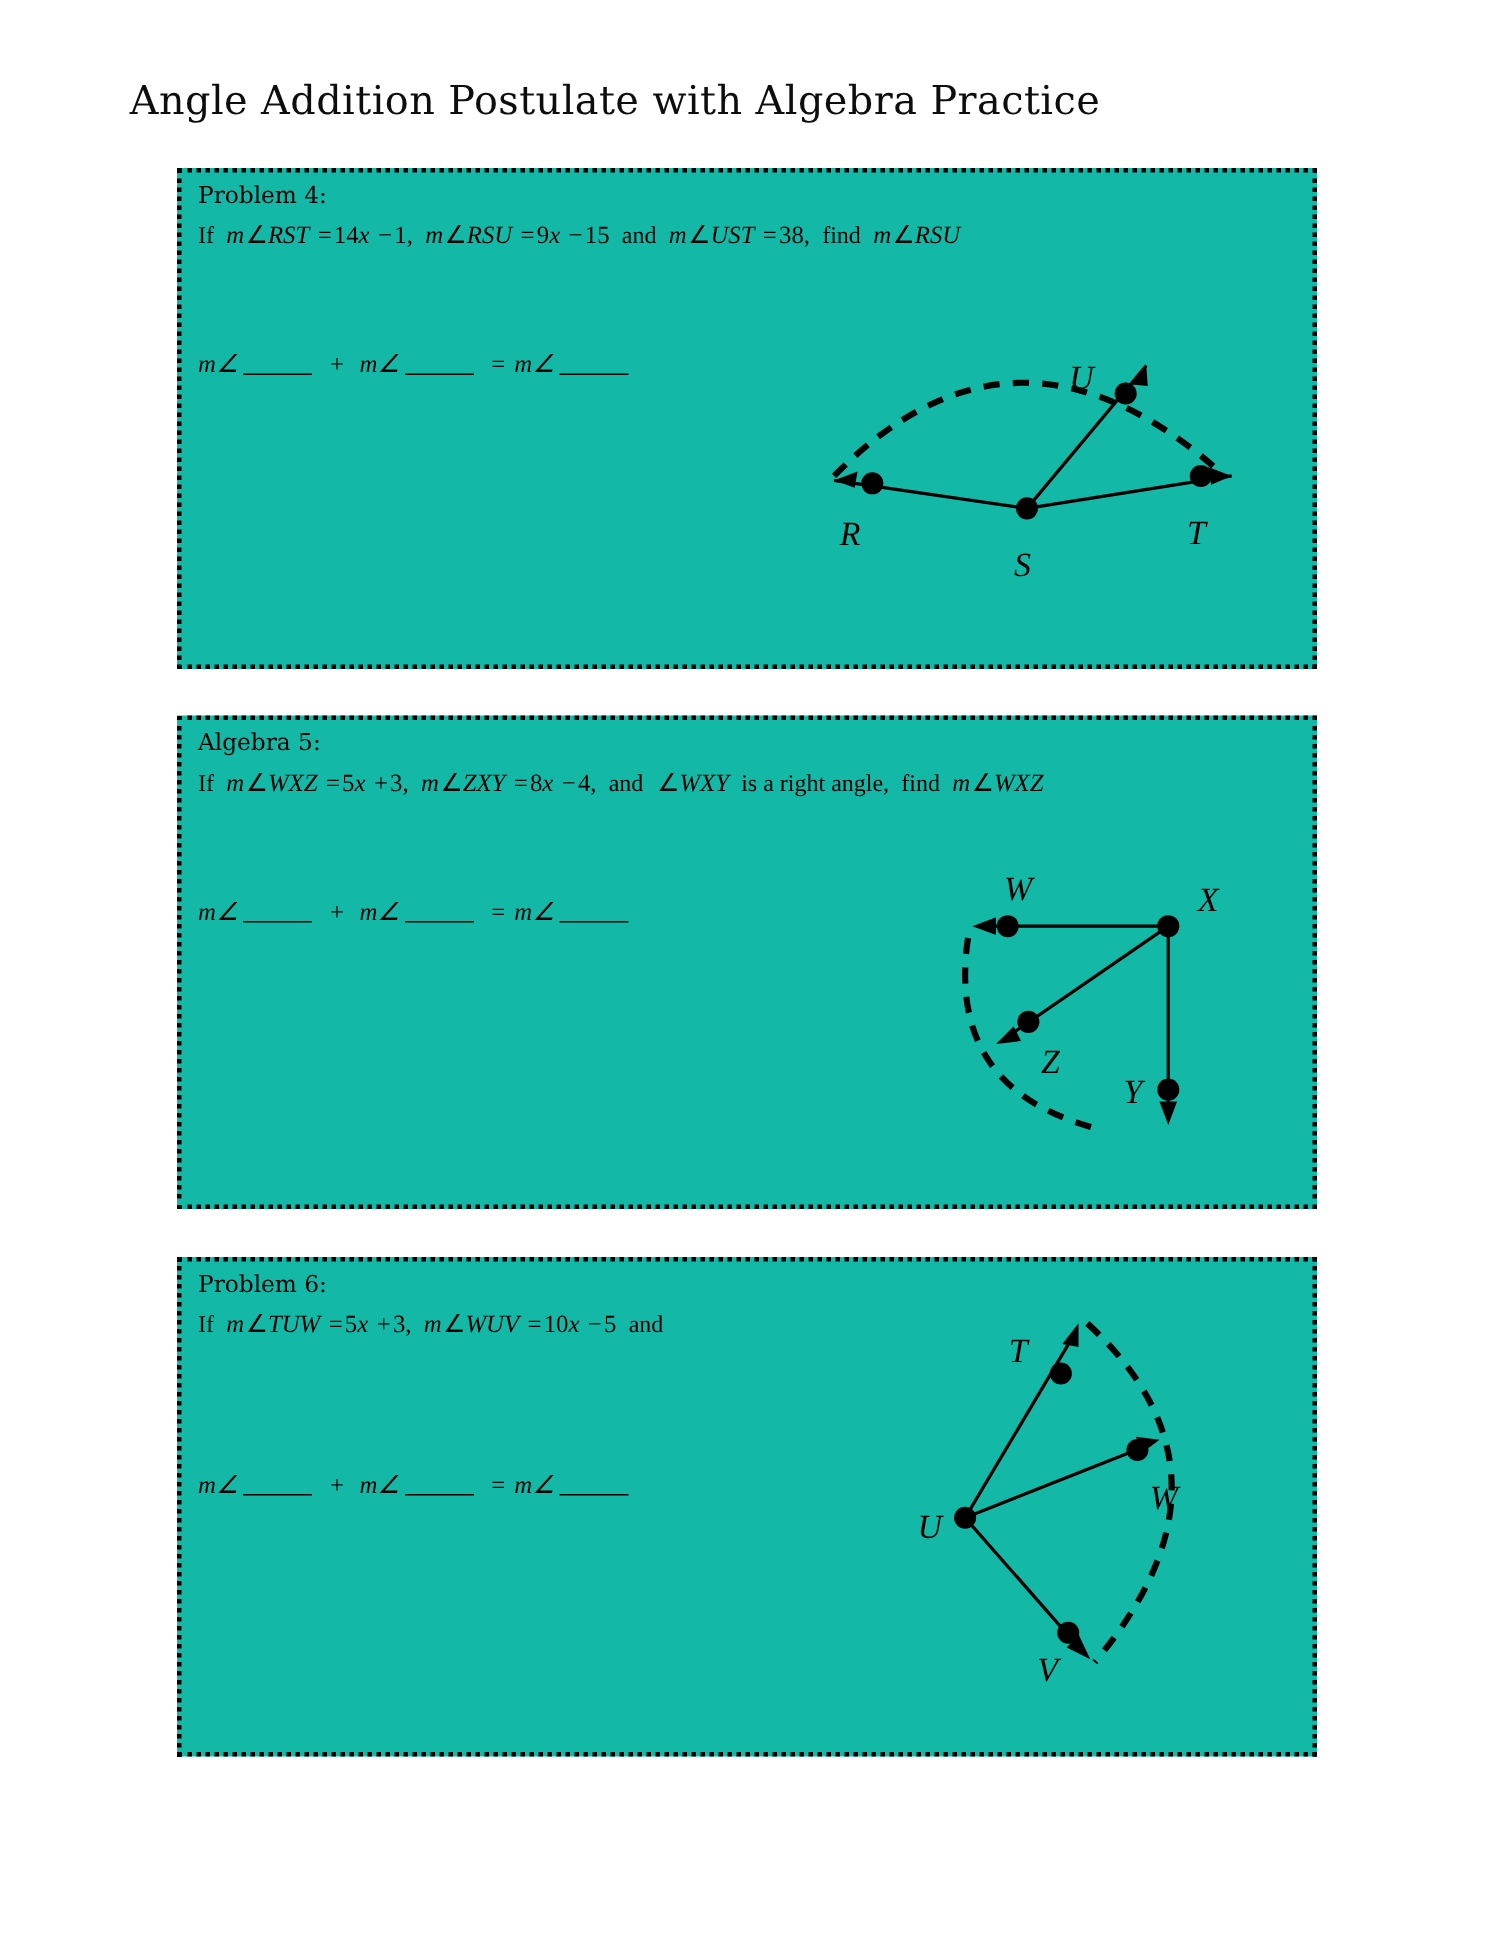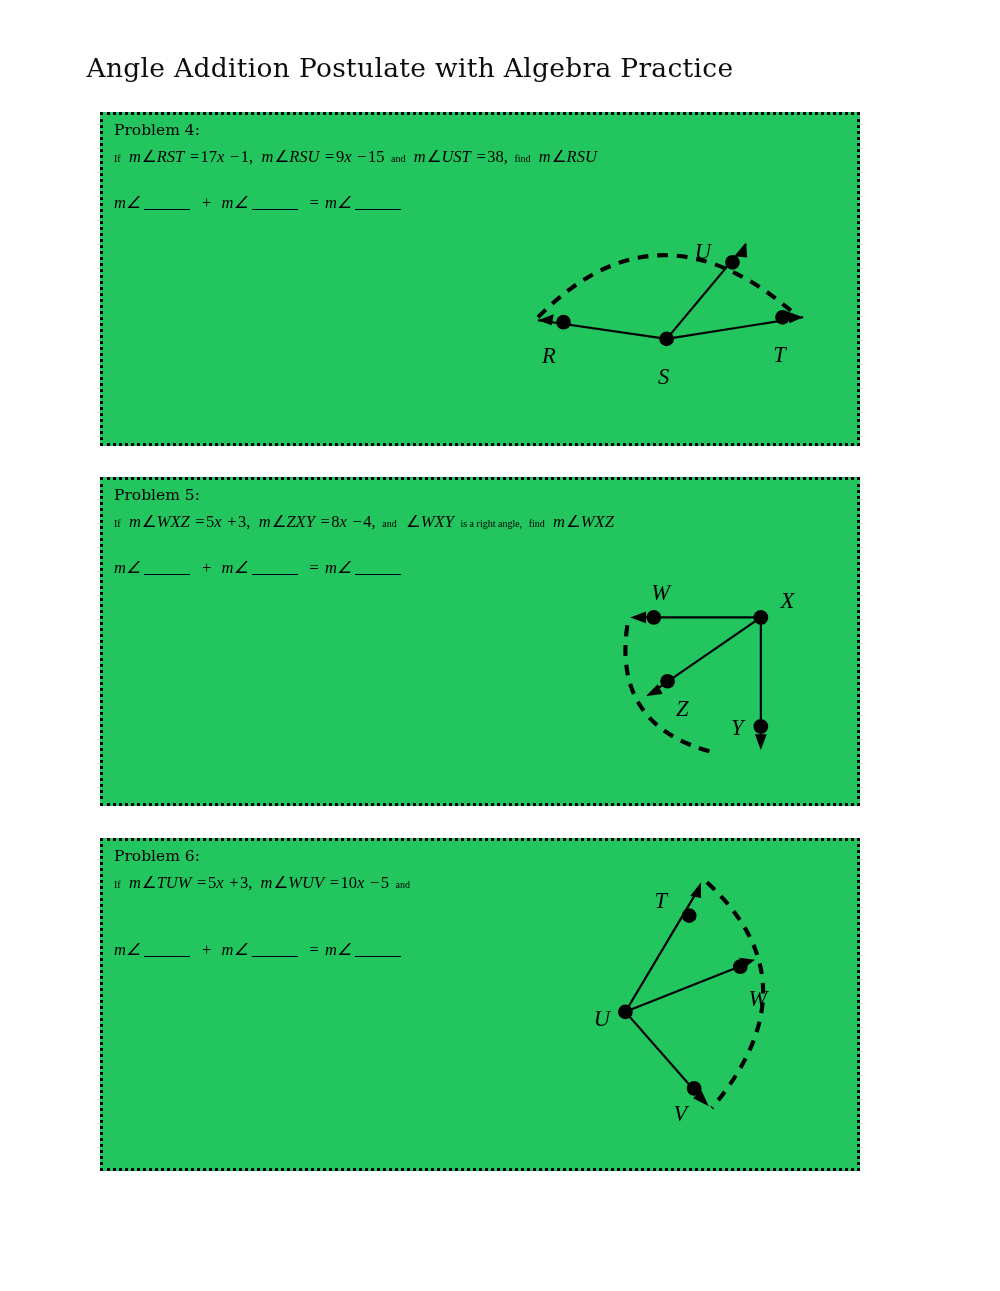--- a/index.html
+++ b/index.html
@@ -27,25 +27,25 @@
     font-size: 26.5px;
     font-weight: 400;
     letter-spacing: 0.3px;
     color: #0d0d0d;
     white-space: nowrap;
   }
 
   
   .problem-box {
     position: absolute;
-    left: 100px;
+    left: 118px;
     width: 760px;
     box-sizing: border-box;
     border: 3px dotted #000000;
-    background: #22c55e;
+    background: #14b8a6;
     text-align: center;
   }
   #box-p4 { top: 112px;  height: 334px; }
   #box-p5 { top: 477px;  height: 329px; }
   #box-p6 { top: 838px;  height: 333px; }
 
   .problem-head {
     position: absolute;
     left: 11px;
     top: 6px;
@@ -61,30 +61,31 @@
     font-size: 16.5px;
     line-height: 21px;
     white-space: nowrap;
   }
   .problem-statement .ln { display: block; }
 
   
   .mi  { font-style: italic; }
   .mo  { font-style: normal; padding: 0 1.5px; }
   .mn  { font-style: normal; }
-  .txt { font-style: normal; font-size: 10px; }
+  .txt { font-style: normal; font-size: 16px; }
   .ang { font-style: normal; padding-left: 1px; }
 
   .fill-line {
     position: absolute;
     left: 11px;
     font-size: 16.5px;
     font-style: italic;
     white-space: nowrap;
     letter-spacing: 0.2px;
+    margin-top: 40px;
   }
   .blank {
     display: inline-block;
     width: 46px;
     border-bottom: 1.4px solid #000;
     margin: 0 6px 0 3px;
     vertical-align: -2px;
   }
 
   
@@ -109,21 +110,21 @@
 <div class="page-title">Angle Addition Postulate with Algebra Practice</div>
 
 <div class="problem-box" id="box-p4">
 
   <div class="problem-head">Problem 4:</div>
 
   <div class="problem-statement">
     <span class="ln">
       <span class="txt">If</span>
       <span class="mi">&nbsp;m</span><span class="ang">∠</span><span class="mi">RST</span>
-      <span class="mo">=</span><span class="mn">17</span><span class="mi">x</span>
+      <span class="mo">=</span><span class="mn">14</span><span class="mi">x</span>
       <span class="mo">−</span><span class="mn">1</span><span class="mn">,</span>
       <span class="mi">&nbsp;m</span><span class="ang">∠</span><span class="mi">RSU</span>
       <span class="mo">=</span><span class="mn">9</span><span class="mi">x</span>
       <span class="mo">−</span><span class="mn">15</span>
       <span class="txt">&nbsp;and</span>
       <span class="mi">&nbsp;m</span><span class="ang">∠</span><span class="mi">UST</span>
       <span class="mo">=</span><span class="mn">38</span><span class="mn">,</span>
       <span class="txt">&nbsp;find</span>
       <span class="mi">&nbsp;m</span><span class="ang">∠</span><span class="mi">RSU</span>
     </span>
@@ -157,21 +158,21 @@
 
     <text x="447" y="253" text-anchor="middle">R</text>
     <text x="564" y="274" text-anchor="middle">S</text>
     <text x="604" y="147" text-anchor="middle">U</text>
     <text x="682" y="252" text-anchor="middle">T</text>
   </svg>
 </div>
 
 <div class="problem-box" id="box-p5">
 
-  <div class="problem-head">Problem 5:</div>
+  <div class="problem-head">Algebra 5:</div>
 
   <div class="problem-statement">
     <span class="ln">
       <span class="txt">If</span>
       <span class="mi">&nbsp;m</span><span class="ang">∠</span><span class="mi">WXZ</span>
       <span class="mo">=</span><span class="mn">5</span><span class="mi">x</span>
       <span class="mo">+</span><span class="mn">3</span><span class="mn">,</span>
       <span class="mi">&nbsp;m</span><span class="ang">∠</span><span class="mi">ZXY</span>
       <span class="mo">=</span><span class="mn">8</span><span class="mi">x</span>
       <span class="mo">−</span><span class="mn">4</span><span class="mn">,</span>

